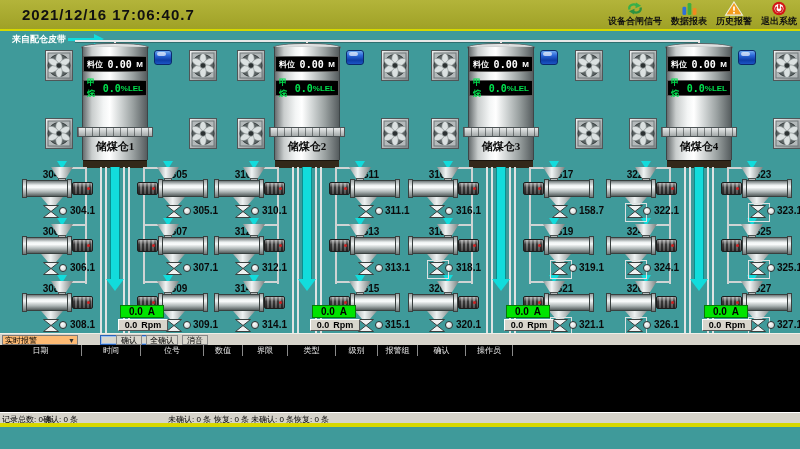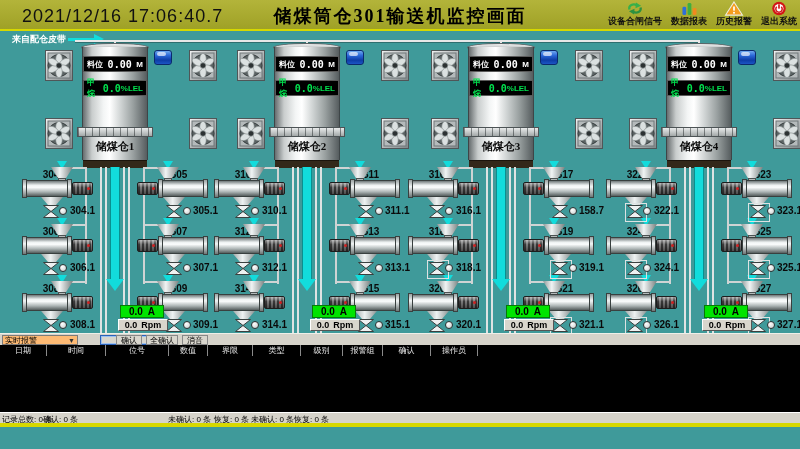--- a/index.html
+++ b/index.html
@@ -1,21 +1,21 @@
 <!DOCTYPE html>
 <html><head>
 <meta charset="utf-8">
 <style>
   html,body{margin:0;padding:0;background:#222;}
   #app{position:relative;width:800px;height:449px;overflow:hidden;
        font-family:"Liberation Sans",sans-serif;background:#3f9a9a;}
   
   .topbar{position:absolute;left:0;top:0;width:800px;height:29px;
           background:linear-gradient(180deg,#b3b43a,#9fa126);border-bottom:2px solid #d6d800;}
-  .ts{position:absolute;left:22px;top:6px;font-size:18px;font-weight:normal;color:#111;letter-spacing:1px;}
+  .ts{position:absolute;left:22px;top:6px;font-size:15px;font-weight:bold;color:#111;letter-spacing:1px;}
   .title{position:absolute;left:0;right:0;top:4px;text-align:center;font-size:18px;font-weight:bold;color:#000;
          letter-spacing:2px;font-family:"Liberation Serif",serif;}
   .hbtns{position:absolute;right:3px;top:0;height:29px;display:flex;gap:9px;}
   .hbtn{display:flex;flex-direction:column;align-items:center;justify-content:flex-start;padding-top:1px;cursor:pointer;}
   .hbtn svg{display:block;}
   .hbtn span{font-size:9px;font-weight:bold;color:#111;line-height:11px;white-space:nowrap;}
   
   .scene{position:absolute;left:8px;top:31px;width:800px;height:222px;background:#3f9a9a;}
   .belt-label{position:absolute;left:4px;top:2px;font-size:9px;font-weight:bold;color:#fff;}
   .belt-arrow-line{position:absolute;left:60px;top:7px;width:26px;height:3px;background:#12dcdc;}
@@ -139,21 +139,20 @@
               <ellipse cx="14" cy="9" rx="3.2" ry="5.6"></ellipse>
             </g>
         </g>
         <circle cx="14" cy="15.5" r="2.8" fill="#2c3233" stroke="#98a0a0" stroke-width="0.7"></circle>
       </symbol>
     </defs>
   </svg>
 
   <div class="topbar">
     <div class="ts">2021/12/16 17:06:40.7</div>
-    <div class="title">储煤筒仓301输送机监控画面</div>
     <div class="hbtns">
       <div class="hbtn">
         <svg viewBox="0 0 20 16" width="20" height="15">
           <path d="M4 9 C3 4.5 8 2.5 12 4.5" fill="none" stroke="#36b04a" stroke-width="2.4"></path>
           <polygon points="11,1.5 16.5,5 10.5,7.8" fill="#36b04a"></polygon>
           <path d="M16 7 C17 11.5 12 13.5 8 11.5" fill="none" stroke="#2d9140" stroke-width="2.4"></path>
           <polygon points="9,14.5 3.5,11 9.5,8.2" fill="#2d9140"></polygon>
         </svg>
         <span>设备合闸信号</span>
       </div>
@@ -722,21 +721,21 @@
     <div class="sel">
       <span>实时报警</span>
       <span class="caret">▼</span>
     </div>
     <div class="tbtn blue" style="left:100px;width:48px">打印</div>
     <div class="tbtn" style="left:116px;width:26px">确认</div>
     <div class="tbtn" style="left:146px;width:32px">全确认</div>
     <div class="tbtn" style="left:182px;width:26px">消音</div>
   </div>
   <div class="ahead" id="ahead">
-      <div class="acol" style="width: 47px;">日期</div>
+      <div class="acol" style="width: 82px;">日期</div>
       <div class="acol" style="width: 59px;">时间</div>
       <div class="acol" style="width: 63px;">位号</div>
       <div class="acol" style="width: 39px;">数值</div>
       <div class="acol" style="width: 45px;">界限</div>
       <div class="acol" style="width: 48px;">类型</div>
       <div class="acol" style="width: 42px;">级别</div>
       <div class="acol" style="width: 40px;">报警组</div>
       <div class="acol" style="width: 48px;">确认</div>
       <div class="acol" style="width: 47px;">操作员</div>
     </div>

